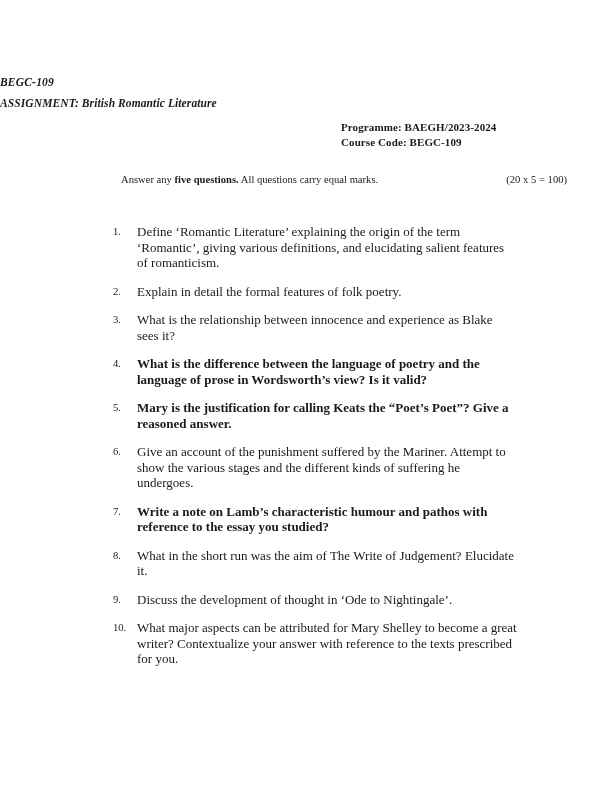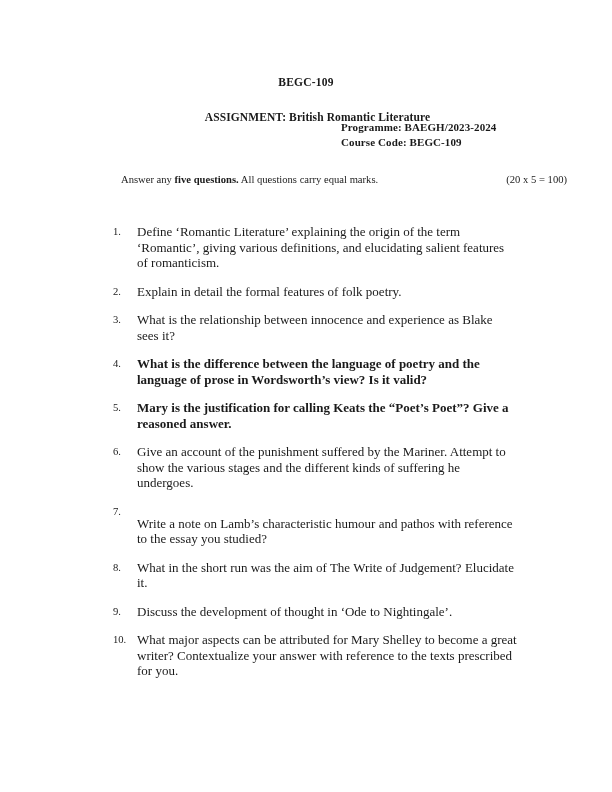--- a/index.html
+++ b/index.html
@@ -20,35 +20,35 @@
     inset: 0;
     background: #ffffff;
   }
 
   
   .doc-header {
     position: absolute;
     left: 0;
     right: 0;
     top: 74px;
-    text-align: center;
+    text-align: left;
+    font-style: italic;
   }
   .doc-code {
     font-size: 11.5px;
     font-weight: bold;
     letter-spacing: 0.2px;
     line-height: 16px;
   }
   .doc-title {
     font-size: 11.5px;
     font-weight: bold;
     letter-spacing: 0.1px;
     line-height: 18px;
-    margin-top: 18px;
-    padding-left: 23px;
+    margin-top: 4px;
   }
 
   
   .meta-block {
     position: absolute;
     left: 341px;
     top: 120px;
     font-size: 11px;
     font-weight: bold;
     line-height: 15px;
@@ -97,21 +97,21 @@
     line-height: 15.5px;
   }
   .q-text {
     flex: 1 1 auto;
     font-size: 13px;
     line-height: 15.5px;
     text-align: left;
     hyphens: none;
   }
   .q-text.semi { font-weight: 600; }
-  .q-text.strong { font-weight: normal; margin-top: 12px; }
+  .q-text.strong { font-weight: bold; }
 </style>
 </head>
 <body>
 
 <div class="page">
 
   <div class="doc-header">
     <div class="doc-code">BEGC-109</div>
     <div class="doc-title">ASSIGNMENT: British Romantic Literature</div>
   </div>

